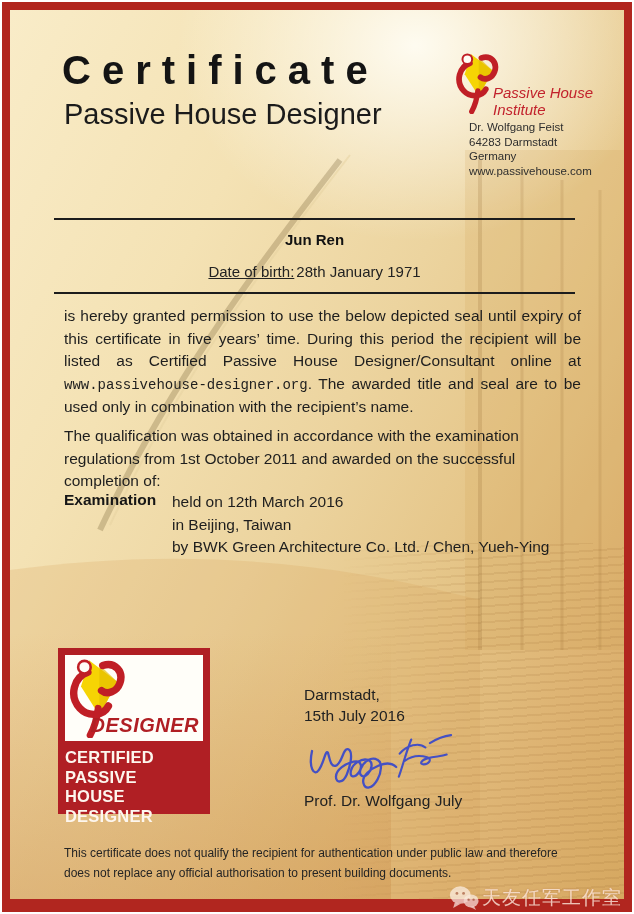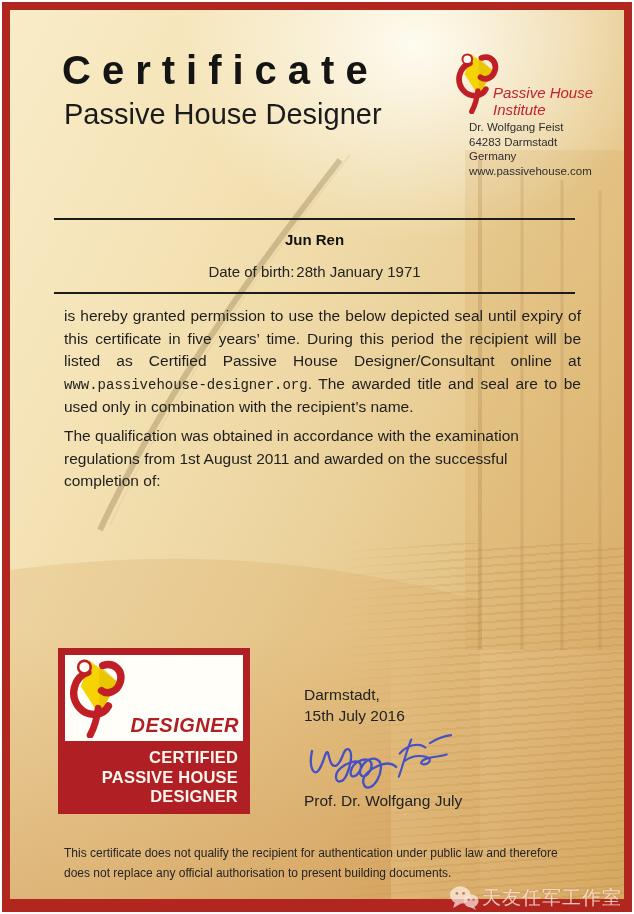--- a/index.html
+++ b/index.html
@@ -23,32 +23,32 @@
   .valid{position:absolute;left:54px;top:143px;font-size:17px;font-weight:bold;color:#1b1b1b;}
   .institute{position:absolute;left:445px;top:42px;width:165px;}
   .inst-row{display:flex;align-items:flex-start;}
   .inst-logo{width:44px;height:62px;flex:0 0 auto;}
   .inst-name{margin-left:-6px;margin-top:32px;color:#c2222c;font-style:italic;font-size:15px;line-height:17px;}
   .inst-addr{margin-left:14px;margin-top:2px;font-size:11.5px;line-height:14.5px;color:#2e2e2e;}
   .rule{position:absolute;left:44px;width:521px;height:2px;background:#1c1c1c;}
   .rule1{top:208px;} .rule2{top:282px;}
   .name{position:absolute;left:44px;top:221px;width:521px;text-align:center;font-size:15px;font-weight:bold;color:#121212;}
   .dob{position:absolute;left:44px;top:253px;width:521px;text-align:center;font-size:15px;color:#222;}
-  .dob .lbl{margin-right:2px;}
+  .dob .lbl{margin-right:2px;text-decoration:underline;}
   .grant{position:absolute;left:54px;top:295px;width:517px;margin:0;font-size:15.5px;line-height:22.5px;color:#1e1e1e;text-align:justify;}
   .mono{font-family:"Liberation Mono","DejaVu Sans Mono",monospace;font-size:14px;}
   .qual{position:absolute;left:54px;top:415px;width:517px;margin:0;font-size:15.5px;line-height:22.5px;color:#1e1e1e;}
   .exam{position:absolute;left:54px;top:481px;width:520px;display:flex;}
   .exam-label{flex:0 0 108px;font-size:15.5px;font-weight:bold;color:#161616;}
   .exam-lines{font-size:15.5px;line-height:22.5px;color:#1e1e1e;}
-  .seal{position:absolute;left:48px;top:638px;width:192px;height:166px;background:#b01f24;padding:0;box-sizing:border-box;box-shadow:0 0 0 0;}
+  .seal{position:absolute;left:48px;top:638px;width:152px;height:166px;background:#b01f24;padding:0;box-sizing:border-box;box-shadow:0 0 0 0;}
   .seal-white{position:absolute;left:7px;top:7px;right:7px;height:86px;background:#fffef9;}
   .seal-logo{position:absolute;left:3px;top:3px;width:58px;height:80px;}
   .seal-designer{position:absolute;right:4px;bottom:4px;color:#b01f24;font-size:20px;font-weight:bold;font-style:italic;letter-spacing:0.5px;}
-  .seal-lines{position:absolute;left:7px;right:7px;top:100px;text-align:right;color:#fdf6ee;font-weight:bold;font-size:16.5px;line-height:19.5px;padding-right:5px;letter-spacing:0.2px;}
+  .seal-lines{position:absolute;left:7px;right:7px;top:100px;color:#fdf6ee;font-weight:bold;font-size:16.5px;line-height:19.5px;padding-right:5px;letter-spacing:0.2px;}
   .sign{position:absolute;left:294px;top:674px;width:230px;}
   .sign-place,.sign-date{font-size:15.5px;line-height:21px;color:#222;}
   .sign-svg{width:160px;height:62px;margin:2px 0 0 -2px;display:block;}
   .sign-printed{font-size:15.5px;color:#222;margin-top:2px;}
   .disclaimer{position:absolute;left:54px;top:833px;width:518px;margin:0;font-size:12px;line-height:20px;color:#242424;}
   .watermark{position:absolute;right:2px;bottom:-12px;display:flex;align-items:center;z-index:5;}
   .wechat{width:30px;height:26px;margin-right:3px;opacity:0.85;}
   .wm-text{font-size:19px;color:rgba(255,236,224,0.78);letter-spacing:1px;text-shadow:0 0 2px rgba(160,60,40,0.3);}
 </style>
 </head>
@@ -105,22 +105,30 @@
 
   <div class="rule rule1"></div>
   <div class="name">Jun Ren</div>
   <div class="dob">
     <span class="lbl">Date of birth:</span><span>28th January 1971</span>
   </div>
   <div class="rule rule2"></div>
 
   <p class="grant"><span>is hereby granted permission to use the below depicted seal until expiry of this certificate in five years’ time. During this period the recipient will be listed as Certified Passive House Designer/Consultant online at </span><span class="mono">www.passivehouse-designer.org</span><span>. The awarded title and seal are to be used only in combination with the recipient’s name.</span></p>
 
-  <p class="qual">The qualification was obtained in accordance with the examination regulations from 1st August 2011 and awarded on the successful completion of:</p>
+  <p class="qual">The qualification was obtained in accordance with the examination regulations from 1st October 2011 and awarded on the successful completion of:</p>
 
+  <div class="exam">
+    <div class="exam-label">Examination</div>
+    <div class="exam-lines">
+      <div>held on 12th March 2016</div>
+      <div>in Beijing, Taiwan</div>
+      <div>by BWK Green Architecture Co. Ltd. / Chen, Yueh-Ying</div>
+    </div>
+  </div>
 
   <div class="seal">
     <div class="seal-white">
       <svg class="seal-logo" aria-hidden="true">
           <use href="#ph-logo"></use>
         </svg>
       <div class="seal-designer">DESIGNER</div>
     </div>
     <div class="seal-lines">
       <div>CERTIFIED</div>

